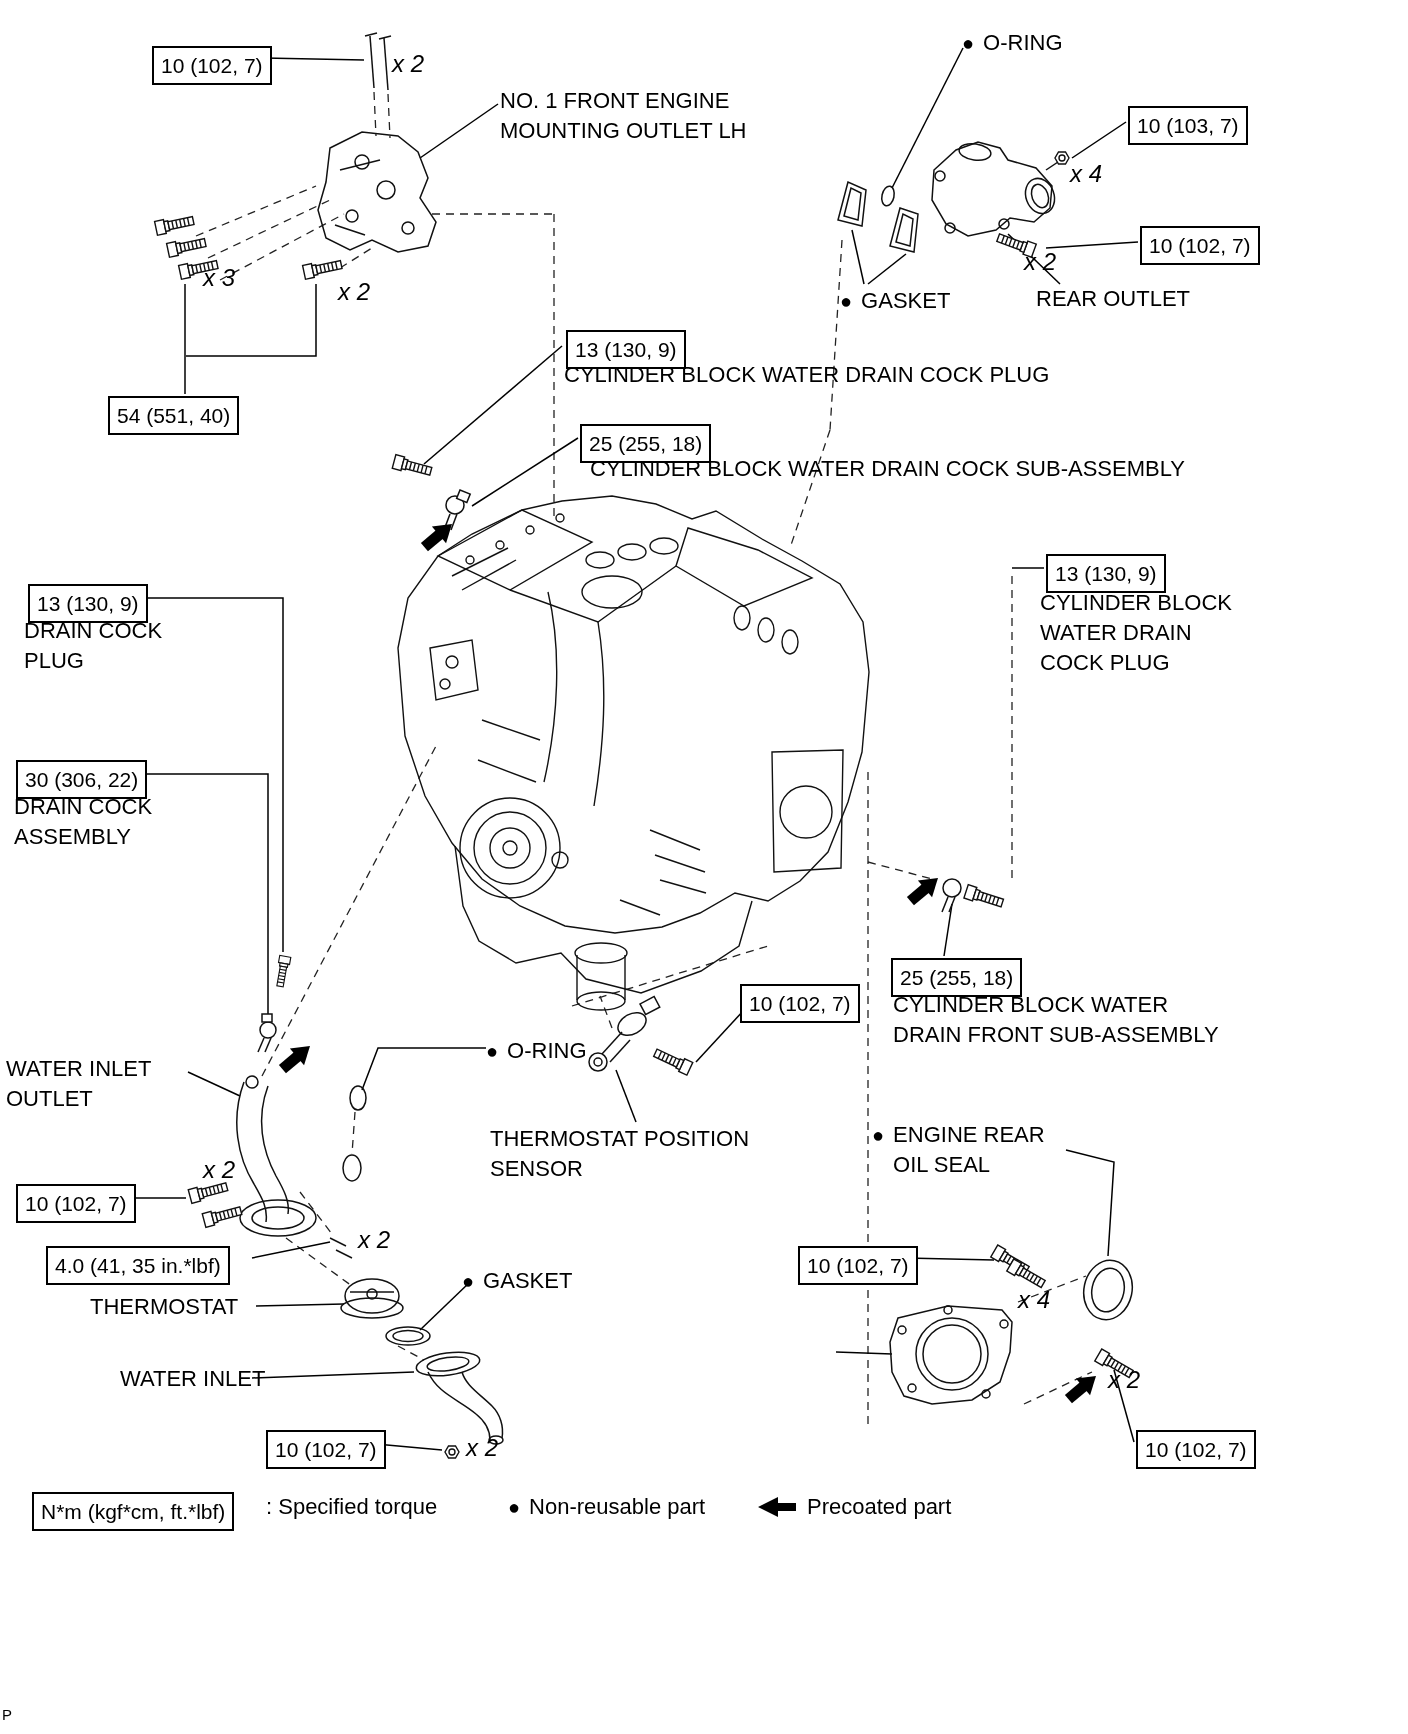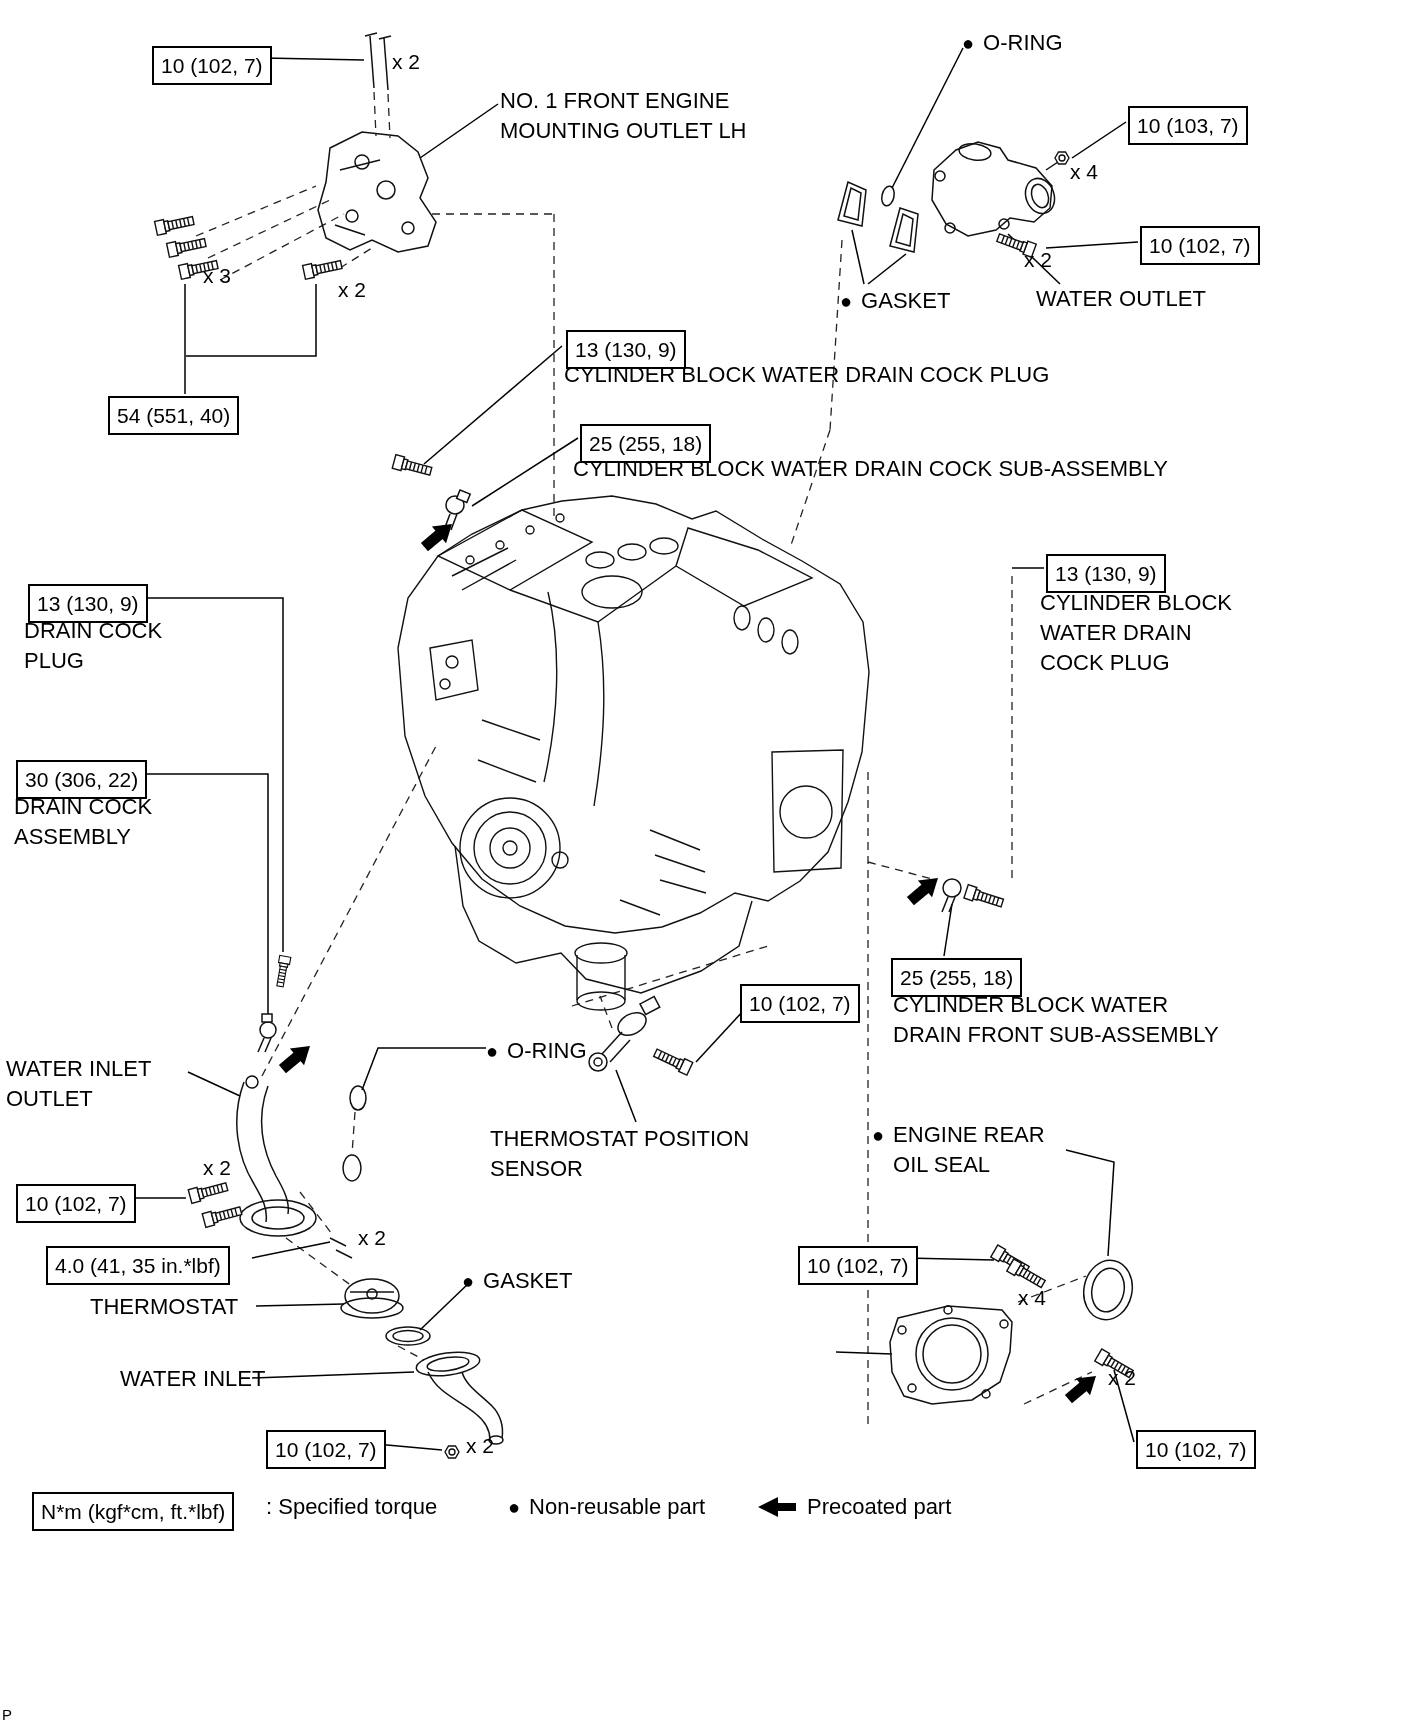--- a/index.html
+++ b/index.html
@@ -2,21 +2,21 @@
 <html><head>
 <meta charset="utf-8">
 <style>
   html,body{margin:0;padding:0;background:#fff;}
   #page{position:relative;width:1408px;height:1734px;background:#fff;
         font-family:"Liberation Sans",sans-serif;color:#000;overflow:hidden;}
   svg.canvas{position:absolute;left:0;top:0;}
   .tq{position:absolute;border:2px solid #000;padding:4px 7px;font-size:21px;line-height:27px;
       white-space:nowrap;background:#fff;}
   .lbl{position:absolute;font-size:22px;line-height:30px;white-space:nowrap;}
-  .cnt{position:absolute;font-size:21px;white-space:nowrap;}
+  .cnt{position:absolute;font-size:24px;white-space:nowrap;font-style:italic;}
   .bullet{display:inline-block;font-size:20px;margin-right:9px;vertical-align:1px;}
   .row{display:flex;align-items:flex-start;}
   .legend-item{position:absolute;font-size:22px;white-space:nowrap;display:flex;align-items:center;}
   .corner{position:absolute;font-size:15px;}
 </style>
 </head>
 <body>
 
 <div id="page">
 
@@ -282,27 +282,27 @@
   </div>
   <div class="tq" style="left:1128px;top:106px">10 (103, 7)</div>
   <div class="cnt" style="left:1070px;top:160px">x 4</div>
   <div class="tq" style="left:1140px;top:226px">10 (102, 7)</div>
   <div class="cnt" style="left:1024px;top:248px">x 2</div>
 
   <div class="lbl row" style="left:840px;top:286px">
     <span class="bullet">●</span>
     <span>GASKET</span>
   </div>
-  <div class="lbl" style="left:1036px;top:284px">WATER OUTLET</div>
+  <div class="lbl" style="left:1036px;top:284px">REAR OUTLET</div>
 
   <div class="tq" style="left:566px;top:330px">13 (130, 9)</div>
   <div class="lbl" style="left:564px;top:360px">CYLINDER BLOCK WATER DRAIN COCK PLUG</div>
 
   <div class="tq" style="left:580px;top:424px">25 (255, 18)</div>
-  <div class="lbl" style="left:573px;top:454px">CYLINDER BLOCK WATER DRAIN COCK SUB-ASSEMBLY</div>
+  <div class="lbl" style="left:590px;top:454px">CYLINDER BLOCK WATER DRAIN COCK SUB-ASSEMBLY</div>
 
   <div class="tq" style="left:1046px;top:554px">13 (130, 9)</div>
   <div class="lbl" style="left:1040px;top:588px">
     <div>CYLINDER BLOCK</div>
     <div>WATER DRAIN</div>
     <div>COCK PLUG</div>
   </div>
 
   <div class="tq" style="left:28px;top:584px">13 (130, 9)</div>
   <div class="lbl" style="left:24px;top:616px">

